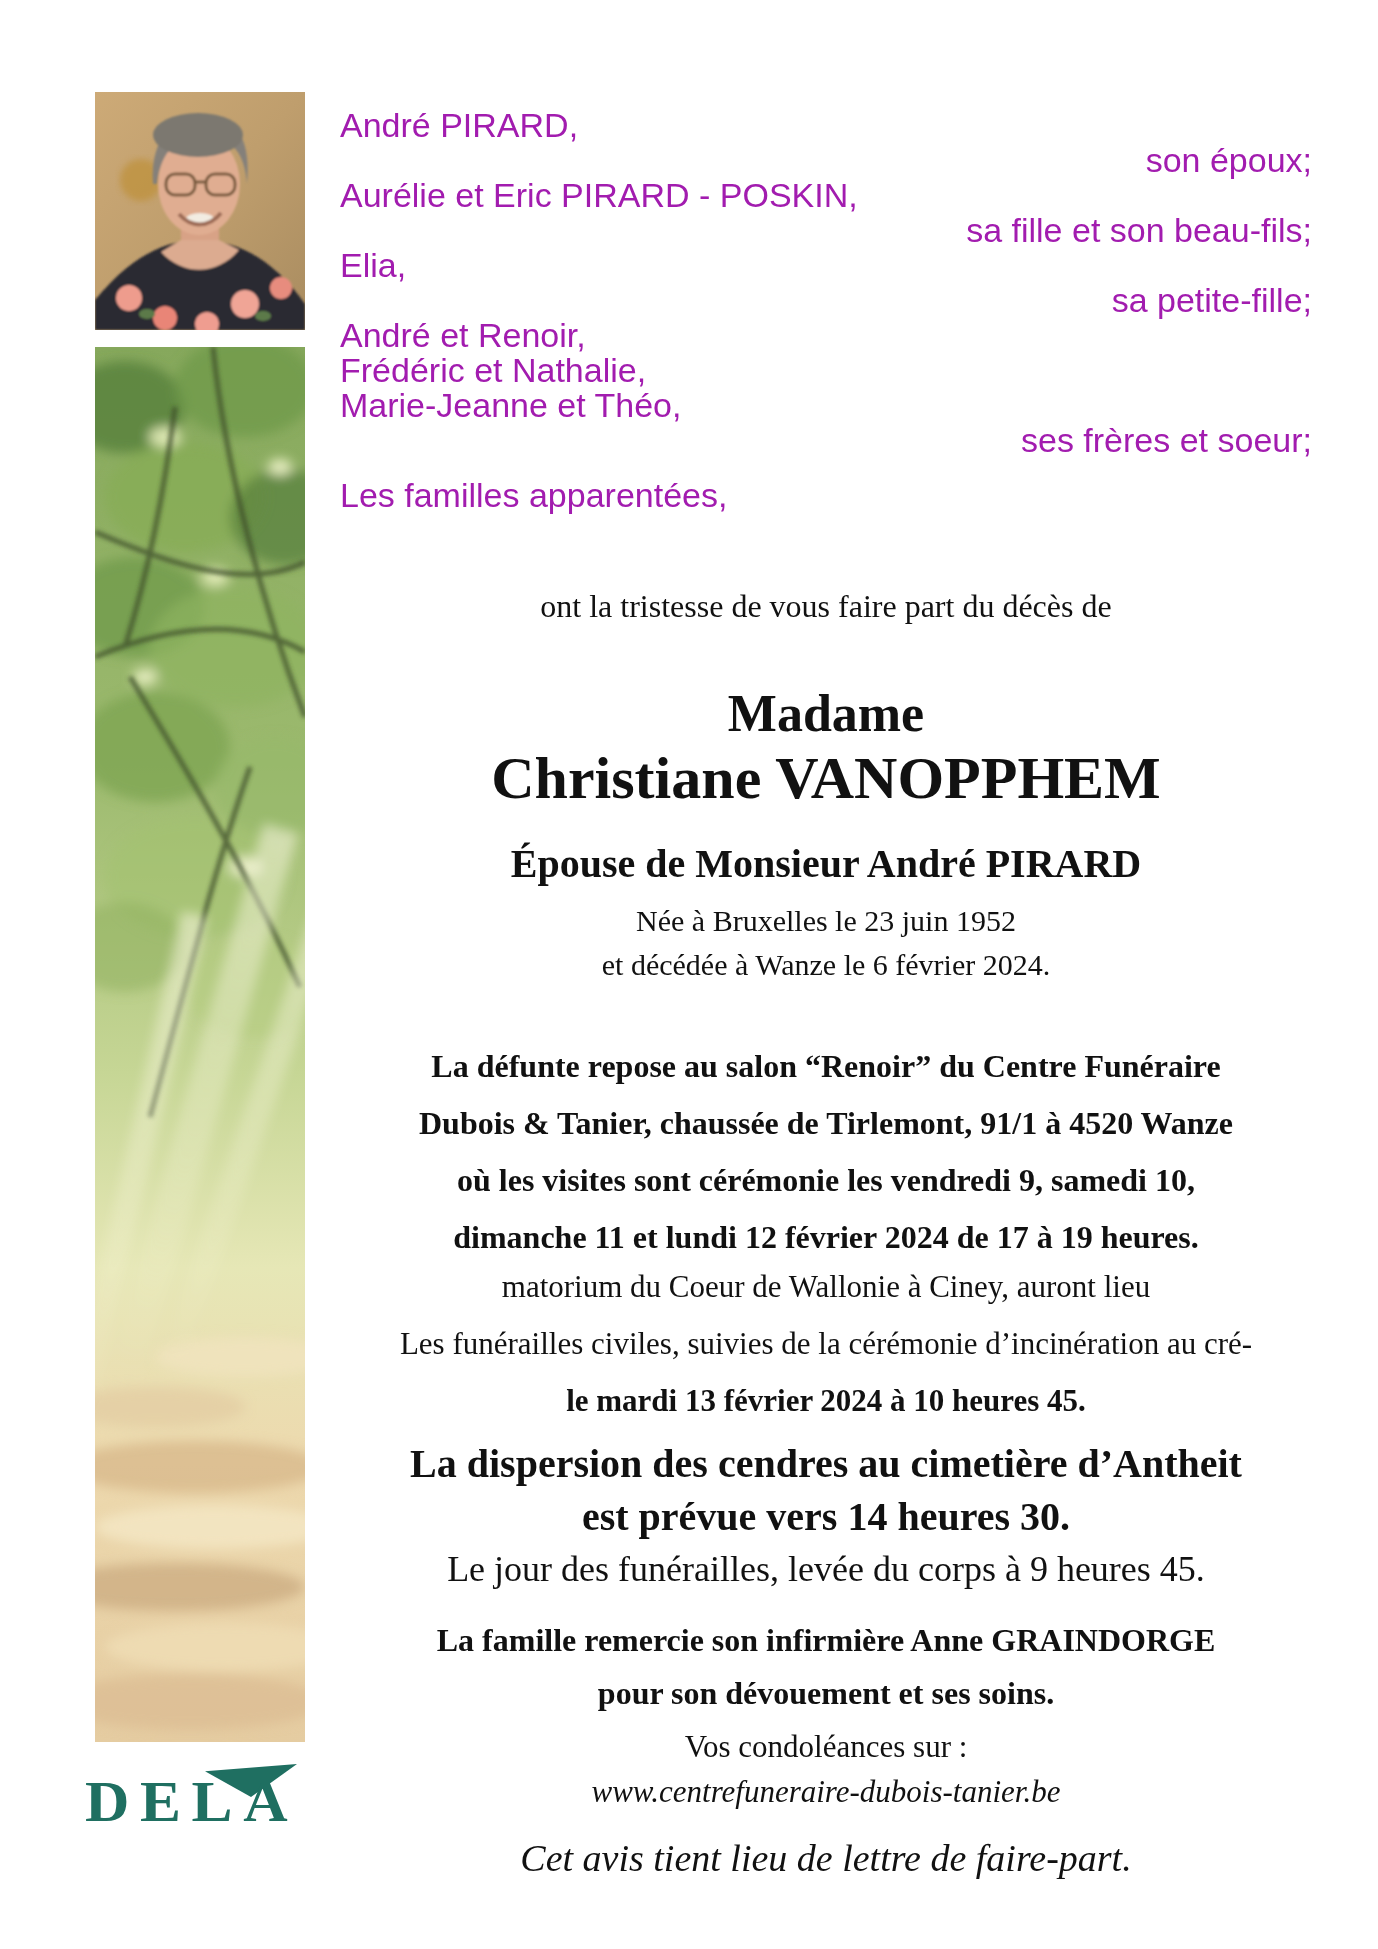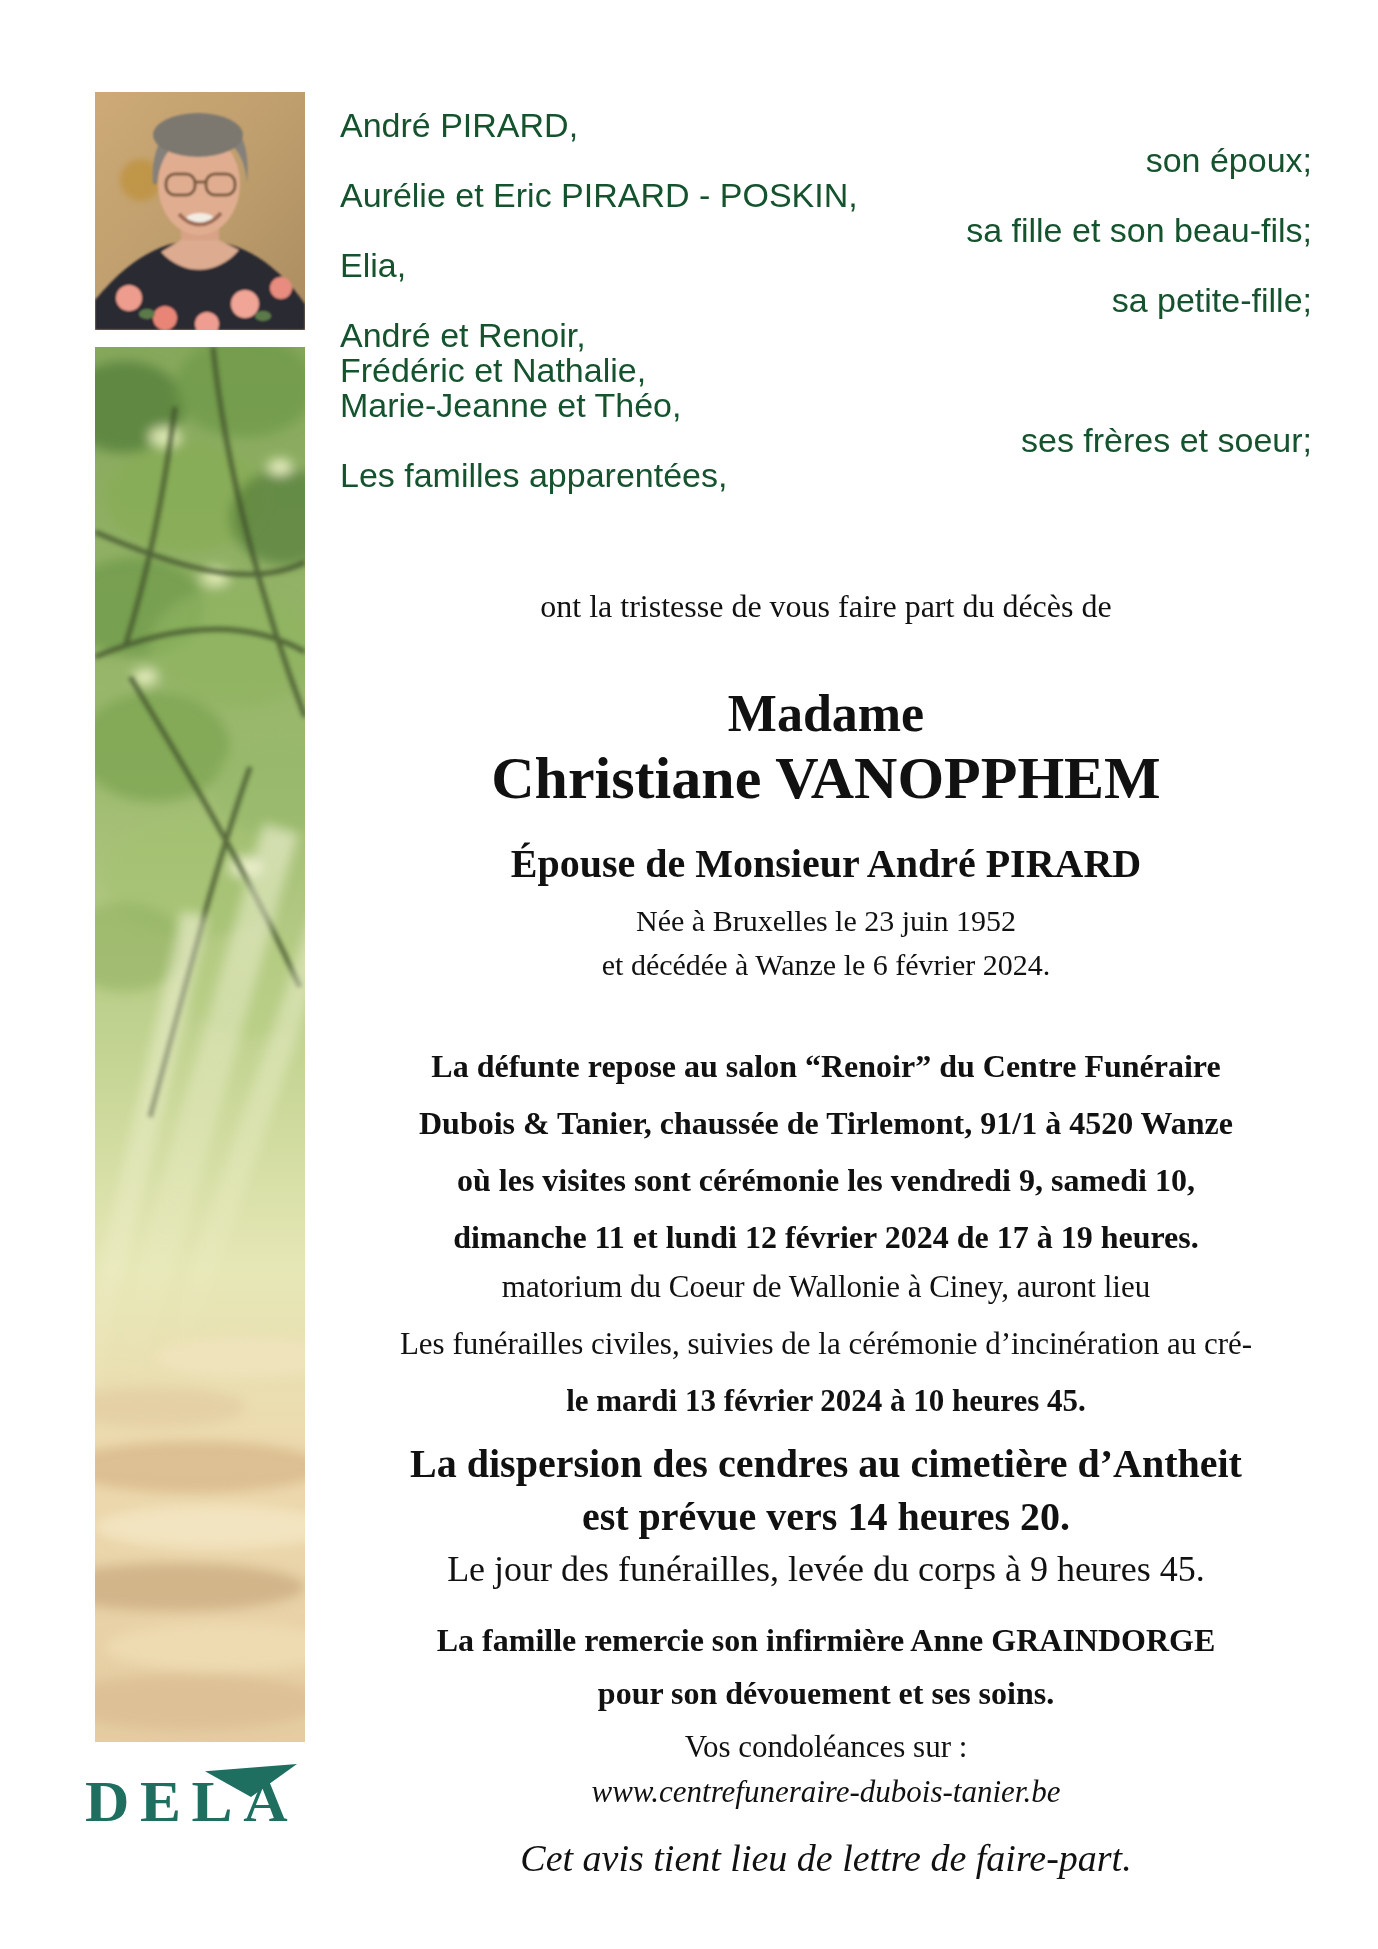--- a/index.html
+++ b/index.html
@@ -38,26 +38,26 @@
   .dela-tri{
     position:absolute;left:120px;top:0px;width:92px;height:33px;
     clip-path:polygon(0 22%, 100% 0, 50% 100%);
   }
   
   .col{position:absolute;left:340px;width:972px;}
   .fam{
     top:108px;
     font-family:"Liberation Sans", sans-serif;
     font-size:34px;line-height:35px;
-    color:#14532d;
+    color:#a21caf;
   }
   .fam .line{white-space:nowrap;}
   .fam .l{text-align:left;}
   .fam .r{text-align:right;}
-  .fam .gap{margin-top:0;}
+  .fam .gap{margin-top:20px;}
   .serif-line{
     text-align:center;
     font-family:"Liberation Serif", serif;
     white-space:nowrap;
   }
   .intro{top:548px;font-size:32px;margin-top:40px;}
   .t-madame{top:684px;font-size:52px;font-weight:bold;}
   .t-name{top:744px;font-size:60px;font-weight:bold;}
   .t-epouse{top:840px;font-size:40px;font-weight:bold;}
   .t-born{top:904px;font-size:30px;}
@@ -224,21 +224,21 @@
   </div>
 
   <div class="col para funerals">
     <div>matorium du Coeur de Wallonie à Ciney, auront lieu</div>
     <div>Les funérailles civiles, suivies de la cérémonie d’incinération au cré-</div>
     <div class="bold">le mardi 13 février 2024 à 10 heures 45.</div>
   </div>
 
   <div class="col para ashes">
     <div>La dispersion des cendres au cimetière d’Antheit</div>
-    <div>est prévue vers 14 heures 20.</div>
+    <div>est prévue vers 14 heures 30.</div>
   </div>
 
   <div class="col para levee">Le jour des funérailles, levée du corps à 9 heures 45.</div>
 
   <div class="col para thanks">
     <div>La famille remercie son infirmière Anne GRAINDORGE</div>
     <div>pour son dévouement et ses soins.</div>
   </div>
 
   <div class="col para condol">

